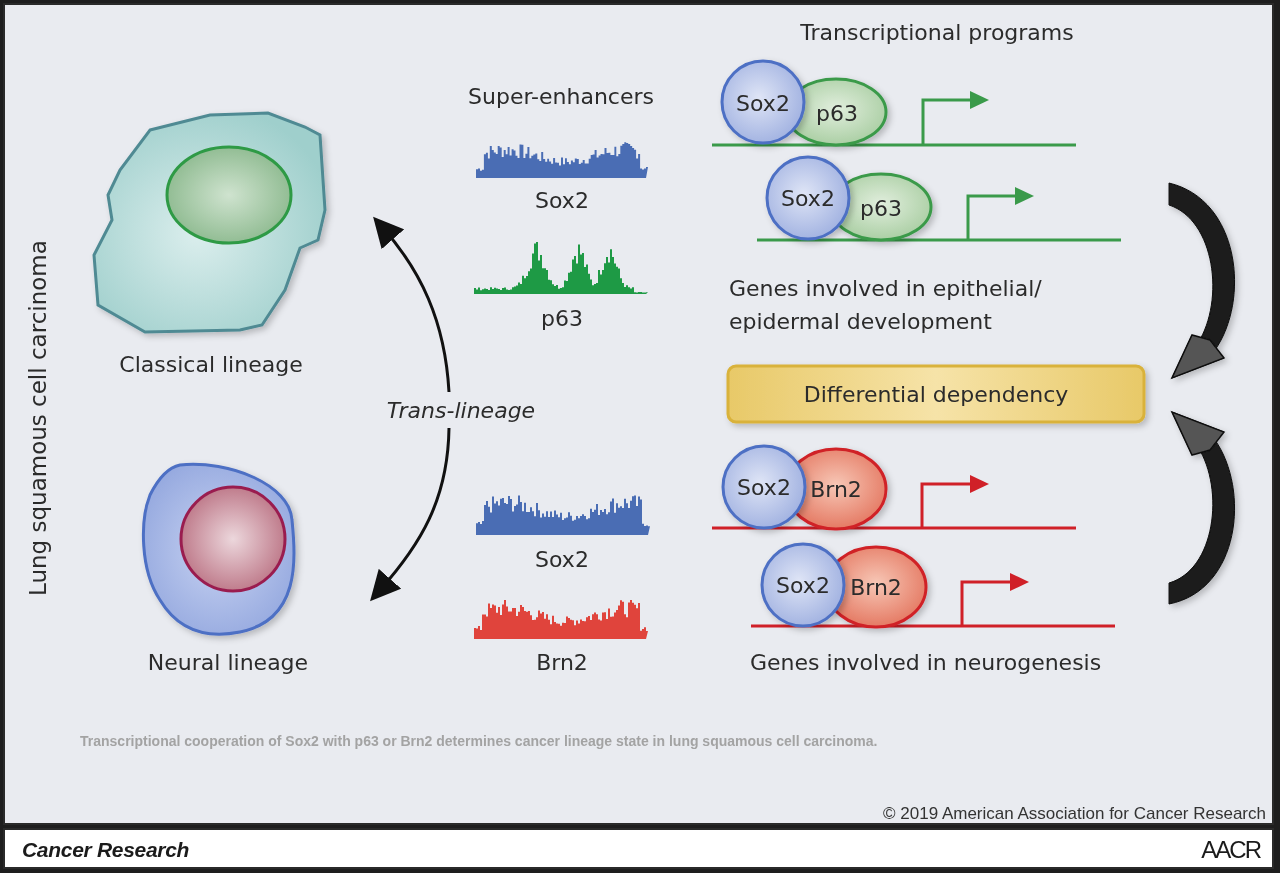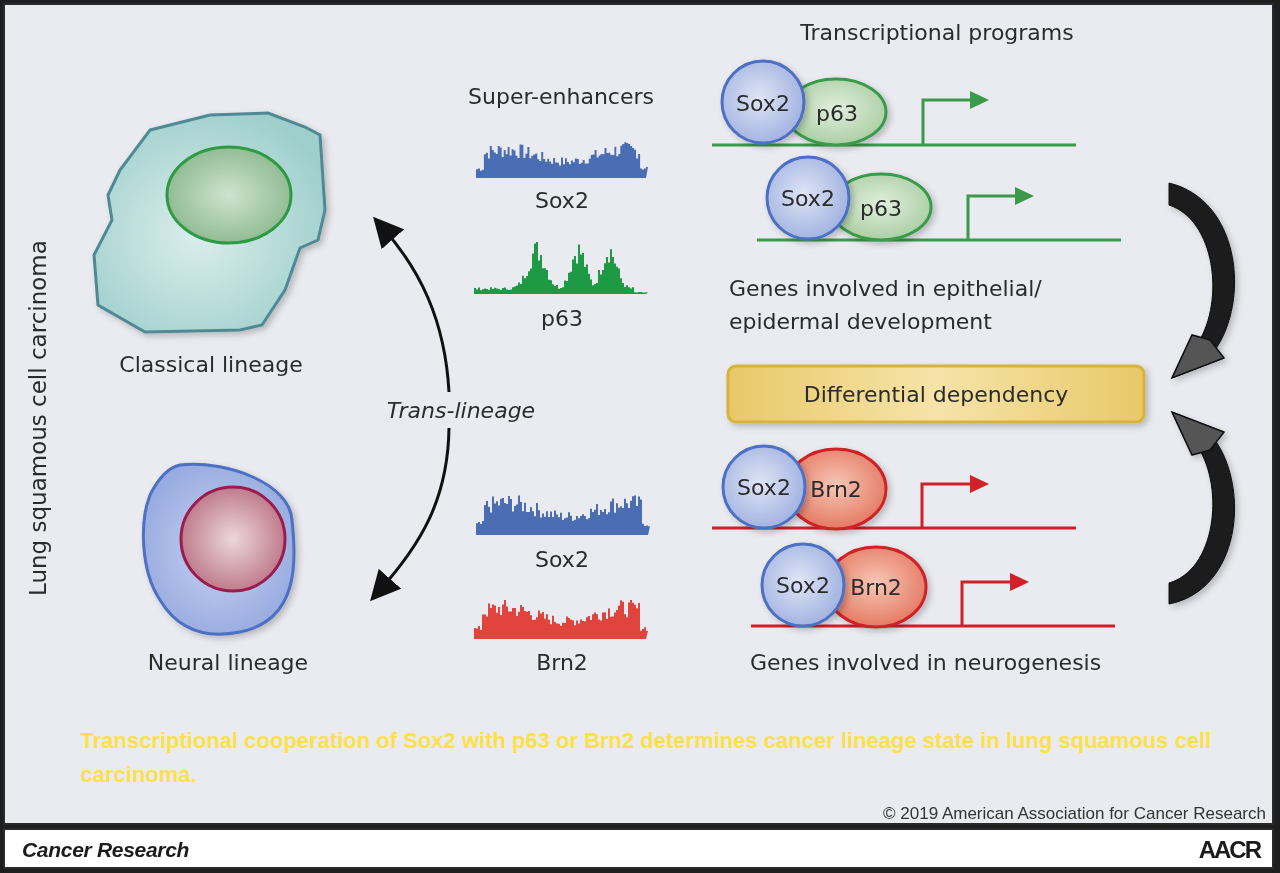--- a/index.html
+++ b/index.html
@@ -17,29 +17,29 @@
     position: absolute; left: 3px; top: 828px; width: 1271px; height: 41px;
     background: #ffffff; border: 2px solid #2a2a2a; box-sizing: border-box;
   }
   .journal {
     position: absolute; left: 17px; top: 8px;
     font-family: "Liberation Sans", sans-serif; font-weight: bold; font-style: italic;
     font-size: 21px; color: #1b1b1b; letter-spacing: -0.3px;
   }
   .aacr {
     position: absolute; right: 12px; top: 6px;
-    font-family: "Liberation Sans", sans-serif; font-weight: bold;
+    font-family: "Liberation Sans", sans-serif; font-weight: normal;
     font-size: 24px; color: #1b1b1b; letter-spacing: -2px;
   }
   svg#diagram { position: absolute; left: 0; top: 0; }
   .lbl { font-family: "DejaVu Sans", sans-serif; fill: #2b2b2b; }
   .caption {
     position: absolute; left: 80px; top: 724px; width: 1140px;
     font-family: "Liberation Sans", sans-serif; font-weight: bold;
-    font-size: 22px; line-height: 34px; color: #fde047;
+    font-size: 14px; line-height: 34px; color: #a3a3a3;
   }
   .copyright {
     position: absolute; right: 14px; top: 792px;
     font-family: "Liberation Sans", sans-serif; font-size: 17px; color: #333; margin-top: 12px;
   }
 </style>
 </head>
 <body>
 
 <div id="frame"></div>

